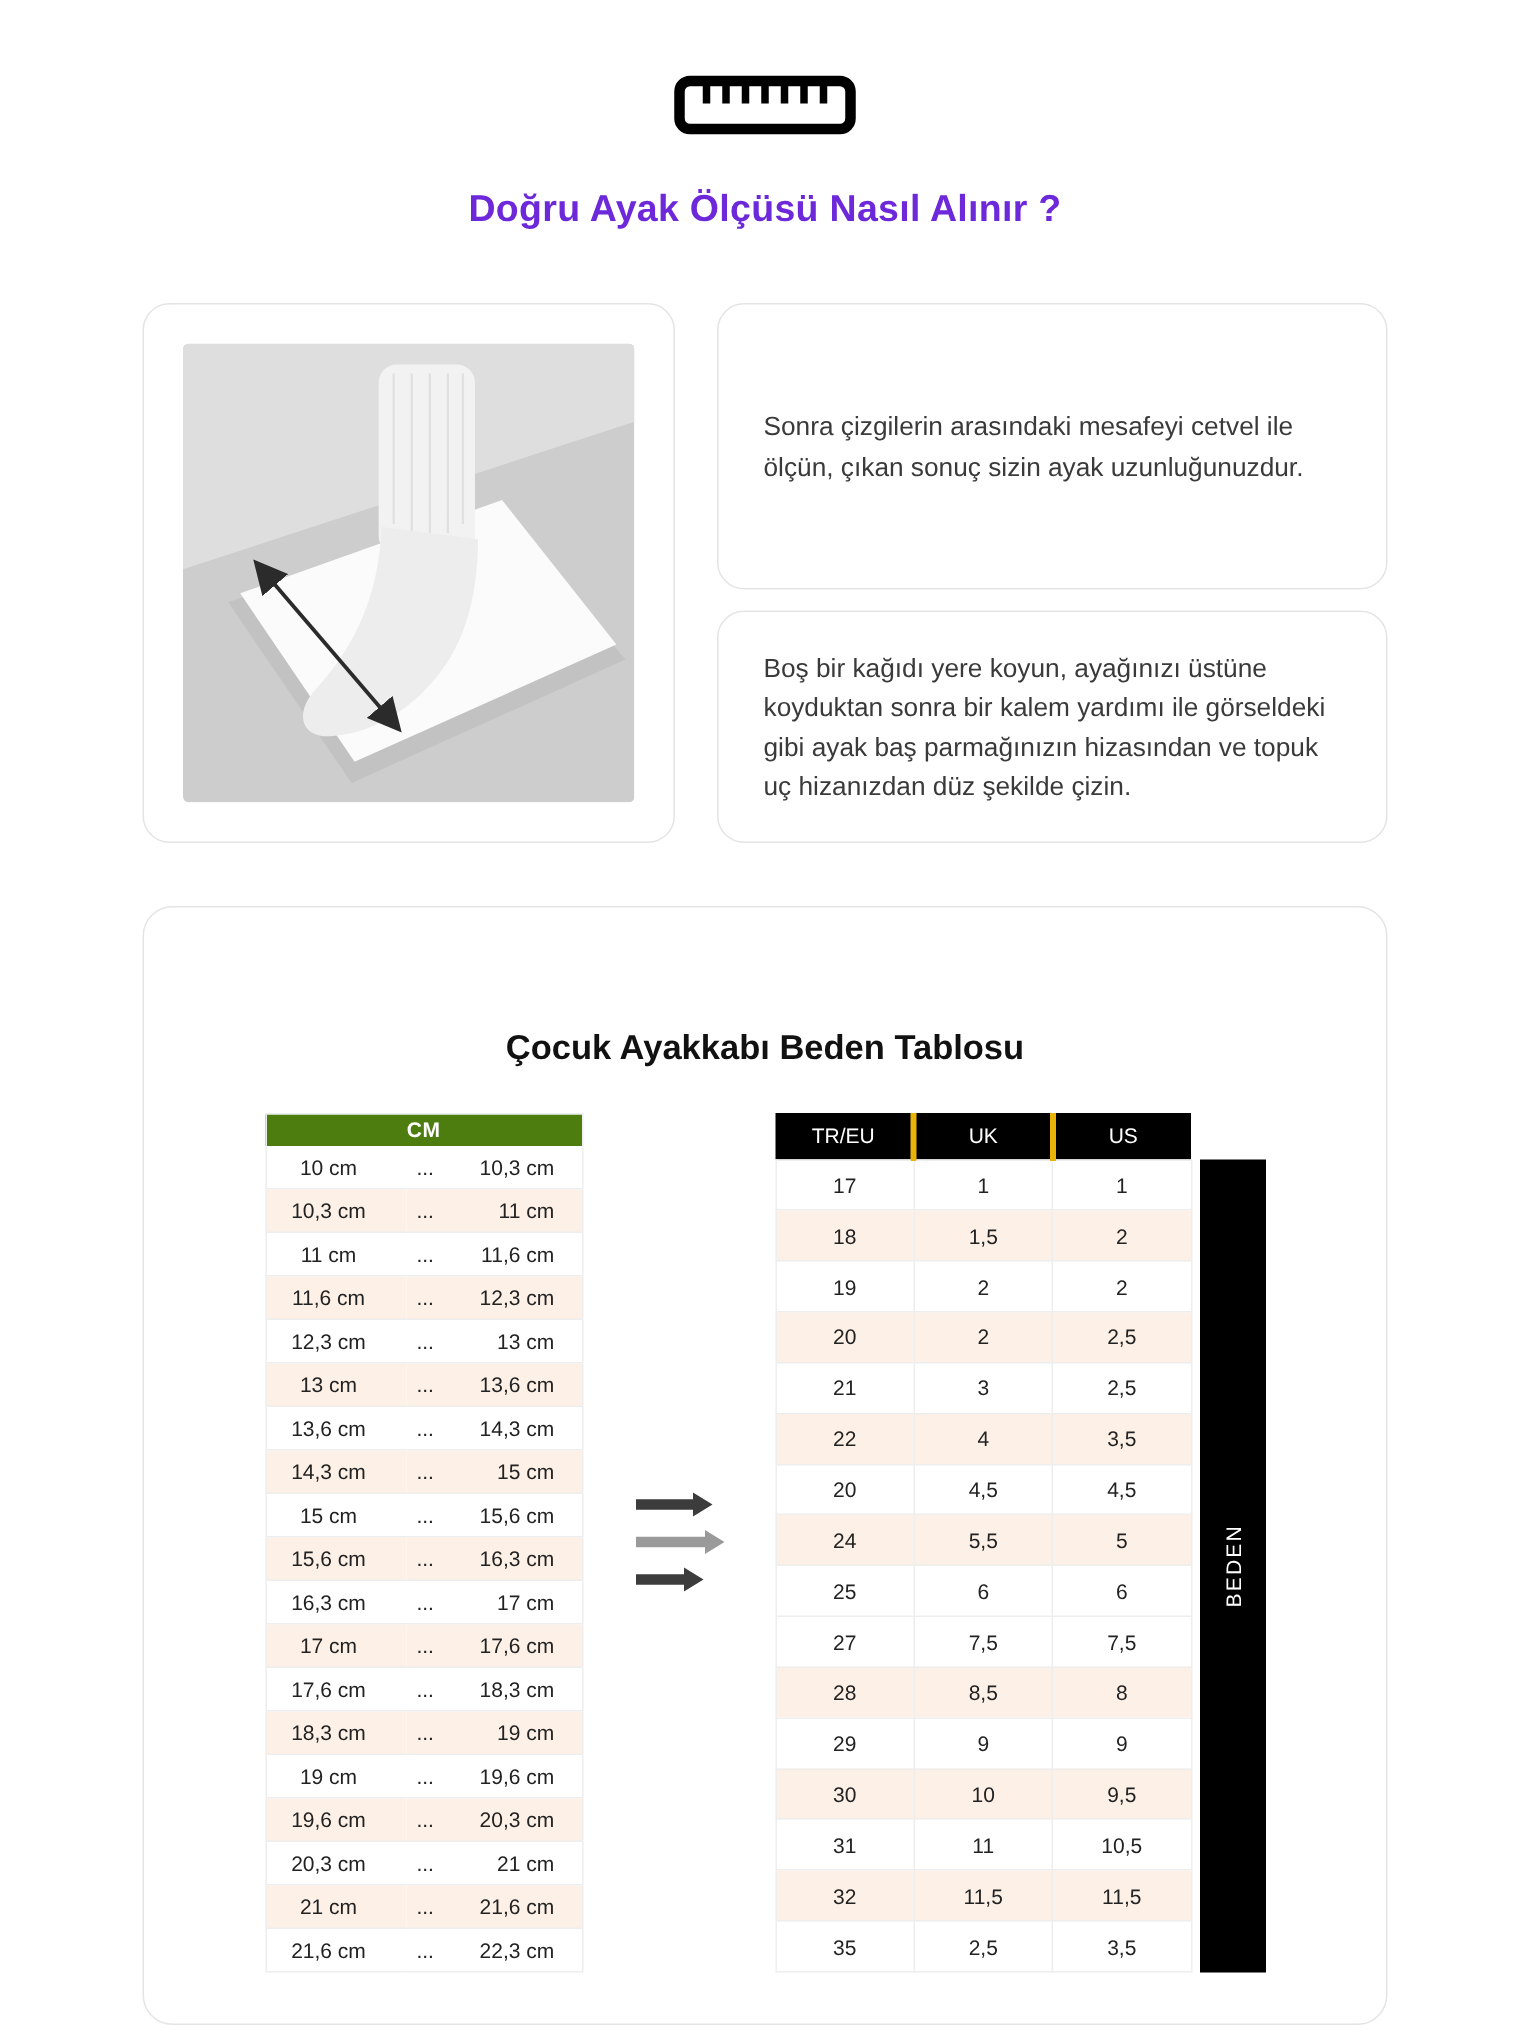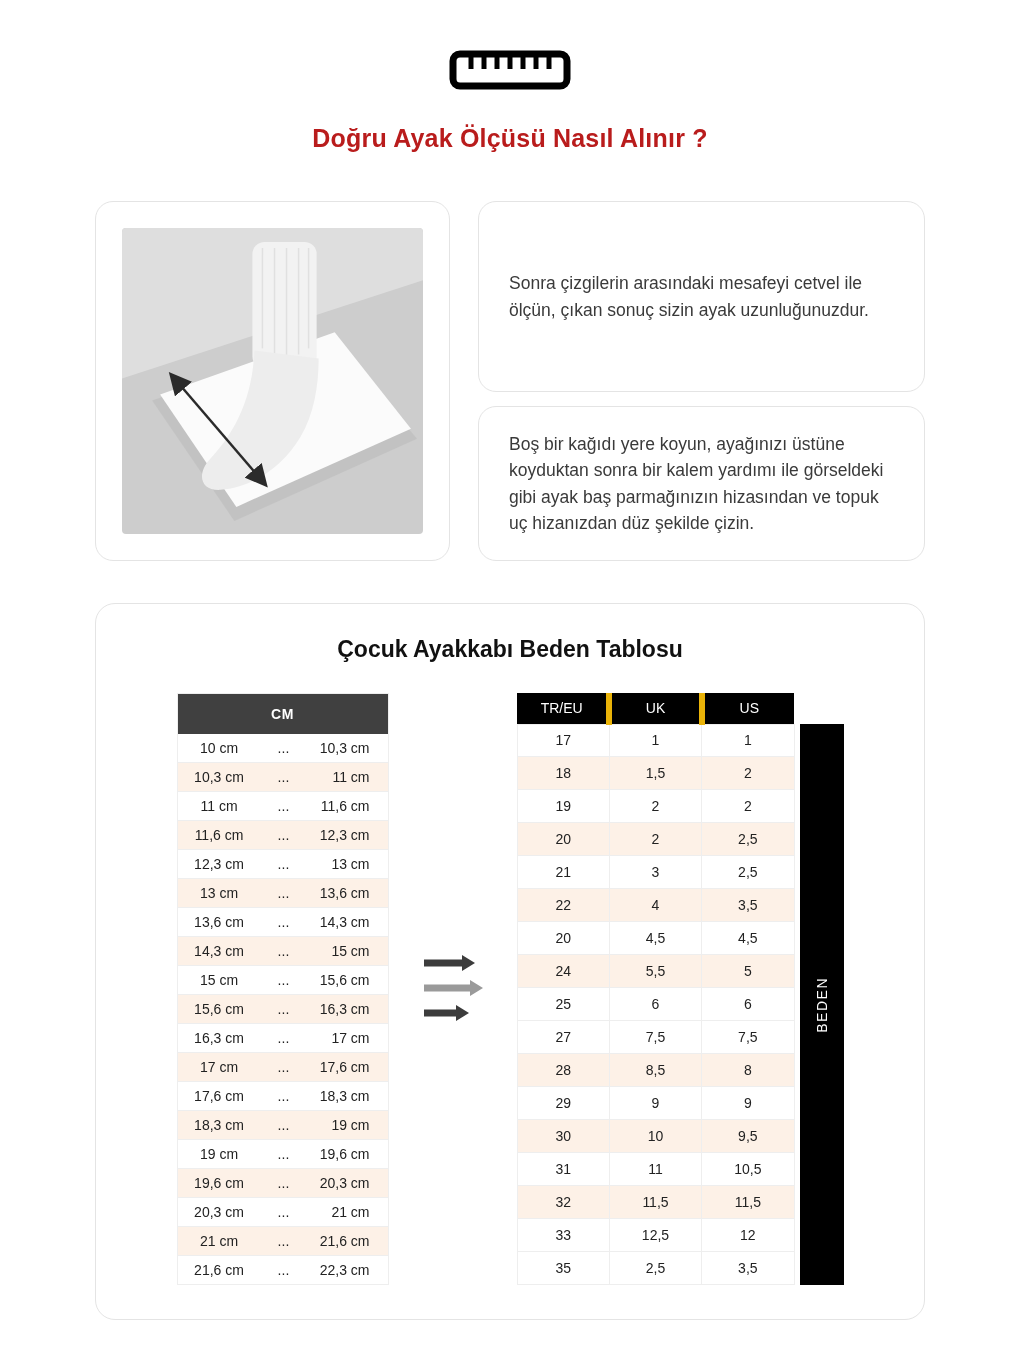--- a/index.html
+++ b/index.html
@@ -1,51 +1,51 @@
 <!DOCTYPE html>
 <html><head>
 <meta charset="utf-8">
 <style>
   * { margin:0; padding:0; box-sizing:border-box; }
   html,body { background:#fff; }
   body { font-family:"Liberation Sans", sans-serif; color:#1c1c1c; }
   .page { width:1020px; height:1360px; margin:0 auto; background:#fff; overflow:hidden; }
 
   .ruler-wrap { display:flex; justify-content:center; padding-top:50px; }
-  .page-title { text-align:center; font-size:25px; font-weight:700; margin-top:30px; letter-spacing:.2px; color:#b91c1c; }
+  .page-title { text-align:center; font-size:25px; font-weight:700; margin-top:30px; letter-spacing:.2px; color:#6d28d9; }
 
   .top-section { display:flex; gap:28px; padding:0 95px; margin-top:48px; height:360px; }
   .photo-card { flex:0 0 355px; width:355px; border:1px solid #e4e4e4; border-radius:18px; padding:26px; }
   .photo { width:100%; height:100%; border-radius:4px; overflow:hidden; }
   .photo svg { display:block; width:100%; height:100%; }
 
   .instruction-col { flex:1; display:flex; flex-direction:column; gap:14px; }
   .instruction-card { border:1px solid #e4e4e4; border-radius:18px; padding:24px 30px; font-size:17.5px; line-height:1.5; color:#3a3a3a; }
   .instruction-card.second { flex:1; display:flex; align-items:center; }
 
   .chart-card { margin:42px 95px 0; border:1px solid #e4e4e4; border-radius:20px; padding:32px 18px 34px; }
-  .chart-title { text-align:center; font-size:23px; font-weight:700; color:#111; }
+  .chart-title { text-align:center; font-size:23px; font-weight:700; color:#111;margin-top:48px; }
 
   .tables-row { display:flex; justify-content:center; align-items:stretch; margin-top:30px; }
   table { border-collapse:collapse; font-size:14px; }
   td { height:29px; text-align:center; color:#222; background:#fff; }
   tr.alt td { background:#fdf1e7; }
 
   .cm-table { width:212px; border:1px solid #eeeeee; }
-  .cm-table th { background:#404040; color:#fff; height:40px; font-size:14px; font-weight:700; letter-spacing:.5px; }
+  .cm-table th { background:#4d7c0f; color:#fff; height:21px; font-size:14px; font-weight:700; letter-spacing:.5px; }
   .cm-table td { border-bottom:1px solid #eeeeee; }
   .cm-table td:nth-child(1){ width:94px; text-align:center; padding-right:10px; }
   .cm-table td:nth-child(2){ width:26px; }
   .cm-table td:nth-child(3){ width:92px; text-align:right; padding-right:18px; }
 
   .arrows-cell { width:128px; display:flex; align-items:center; justify-content:center; }
 
   .size-group { display:flex; align-items:stretch; }
   .size-table { width:278px; }
-  .size-table th { background:#000; color:#fff; height:31px; font-weight:400; font-size:14px; width:92px; border-left:6px solid #eab308; }
+  .size-table th { background:#000; color:#fff; height:31px; font-weight:400; font-size:14px; width:92px; border-left:4px solid #eab308; }
   .size-table th:first-child { border-left:none; }
   .size-table td { border:1px solid #eeeeee; width:92px; }
 
   .beden-bar { width:44px; background:#000; margin-left:5px; margin-top:31px; display:flex; align-items:center; justify-content:center; }
   .beden-text { color:#fff; font-size:14px; writing-mode:vertical-rl; transform:rotate(180deg); letter-spacing:1.5px; }
 </style>
 </head>
 <body>
 
 <div class="page">
@@ -312,25 +312,20 @@
                 <td>31</td>
                 <td>11</td>
                 <td>10,5</td>
               </tr>
               <tr class="alt">
                 <td>32</td>
                 <td>11,5</td>
                 <td>11,5</td>
               </tr>
               <tr>
-                <td>33</td>
-                <td>12,5</td>
-                <td>12</td>
-              </tr>
-              <tr>
                 <td>35</td>
                 <td>2,5</td>
                 <td>3,5</td>
               </tr>
             </tbody>
         </table>
 
         <div class="beden-bar">
           <span class="beden-text">BEDEN</span>
         </div>

